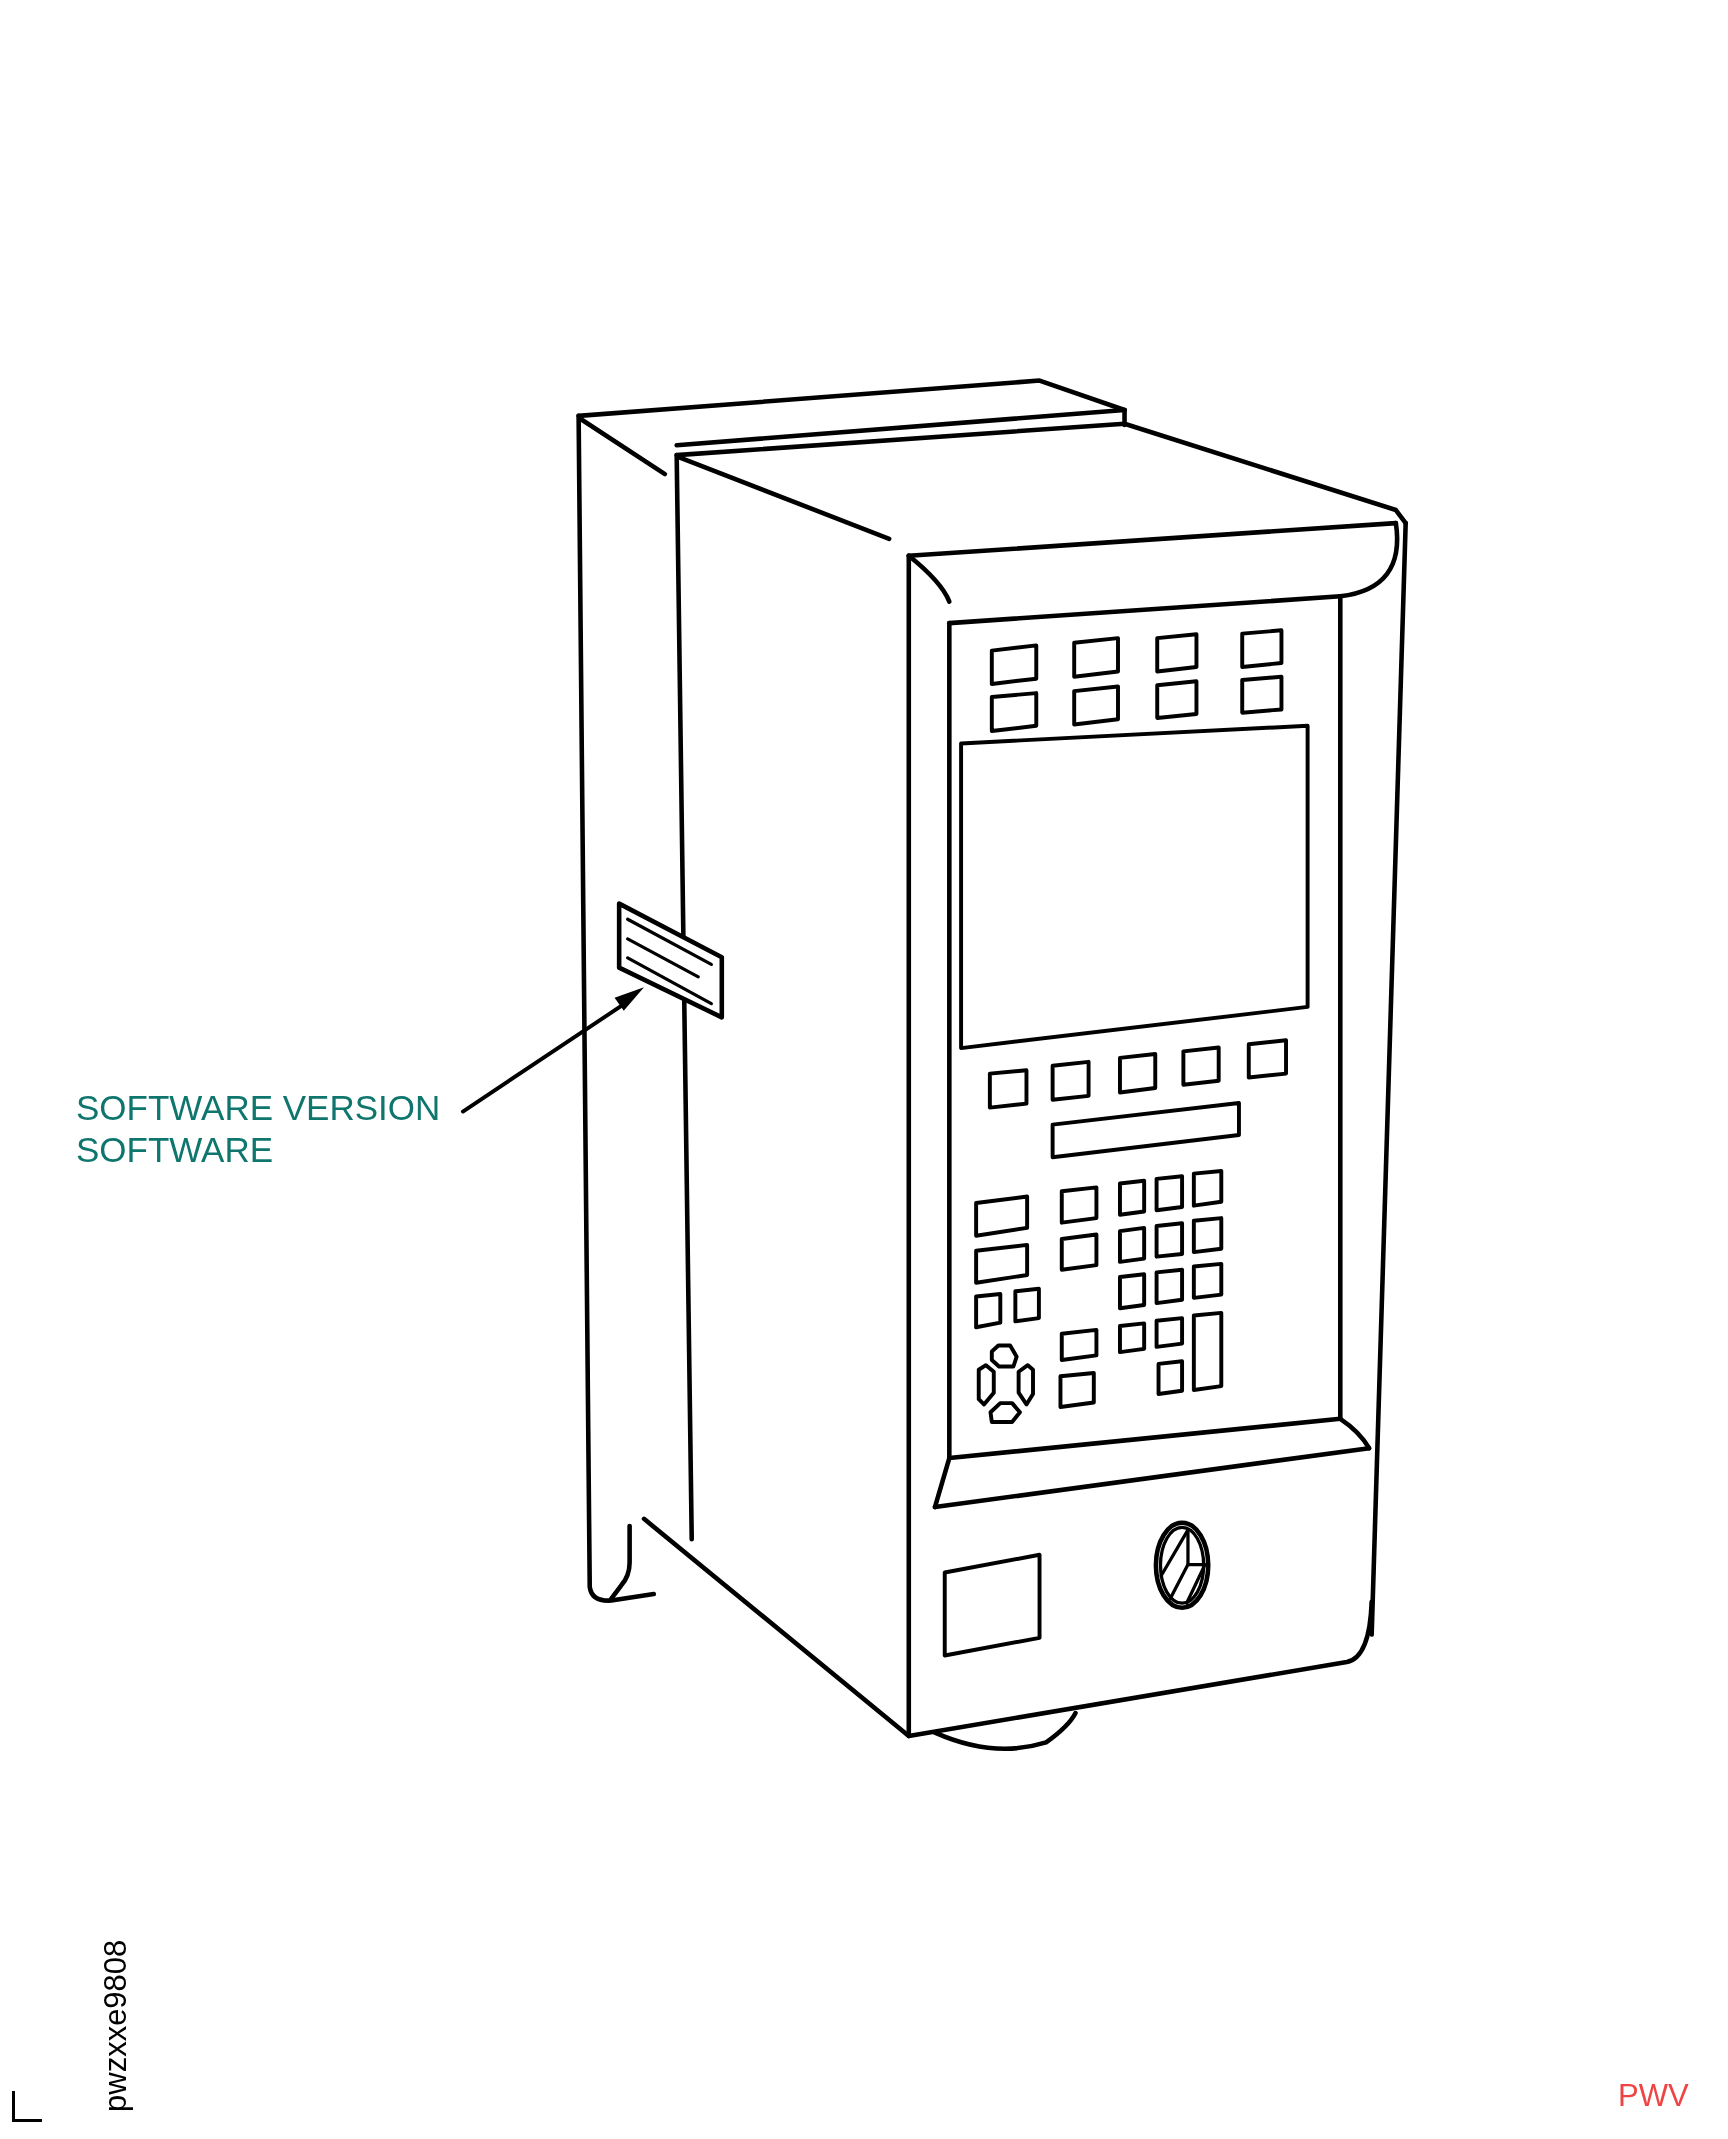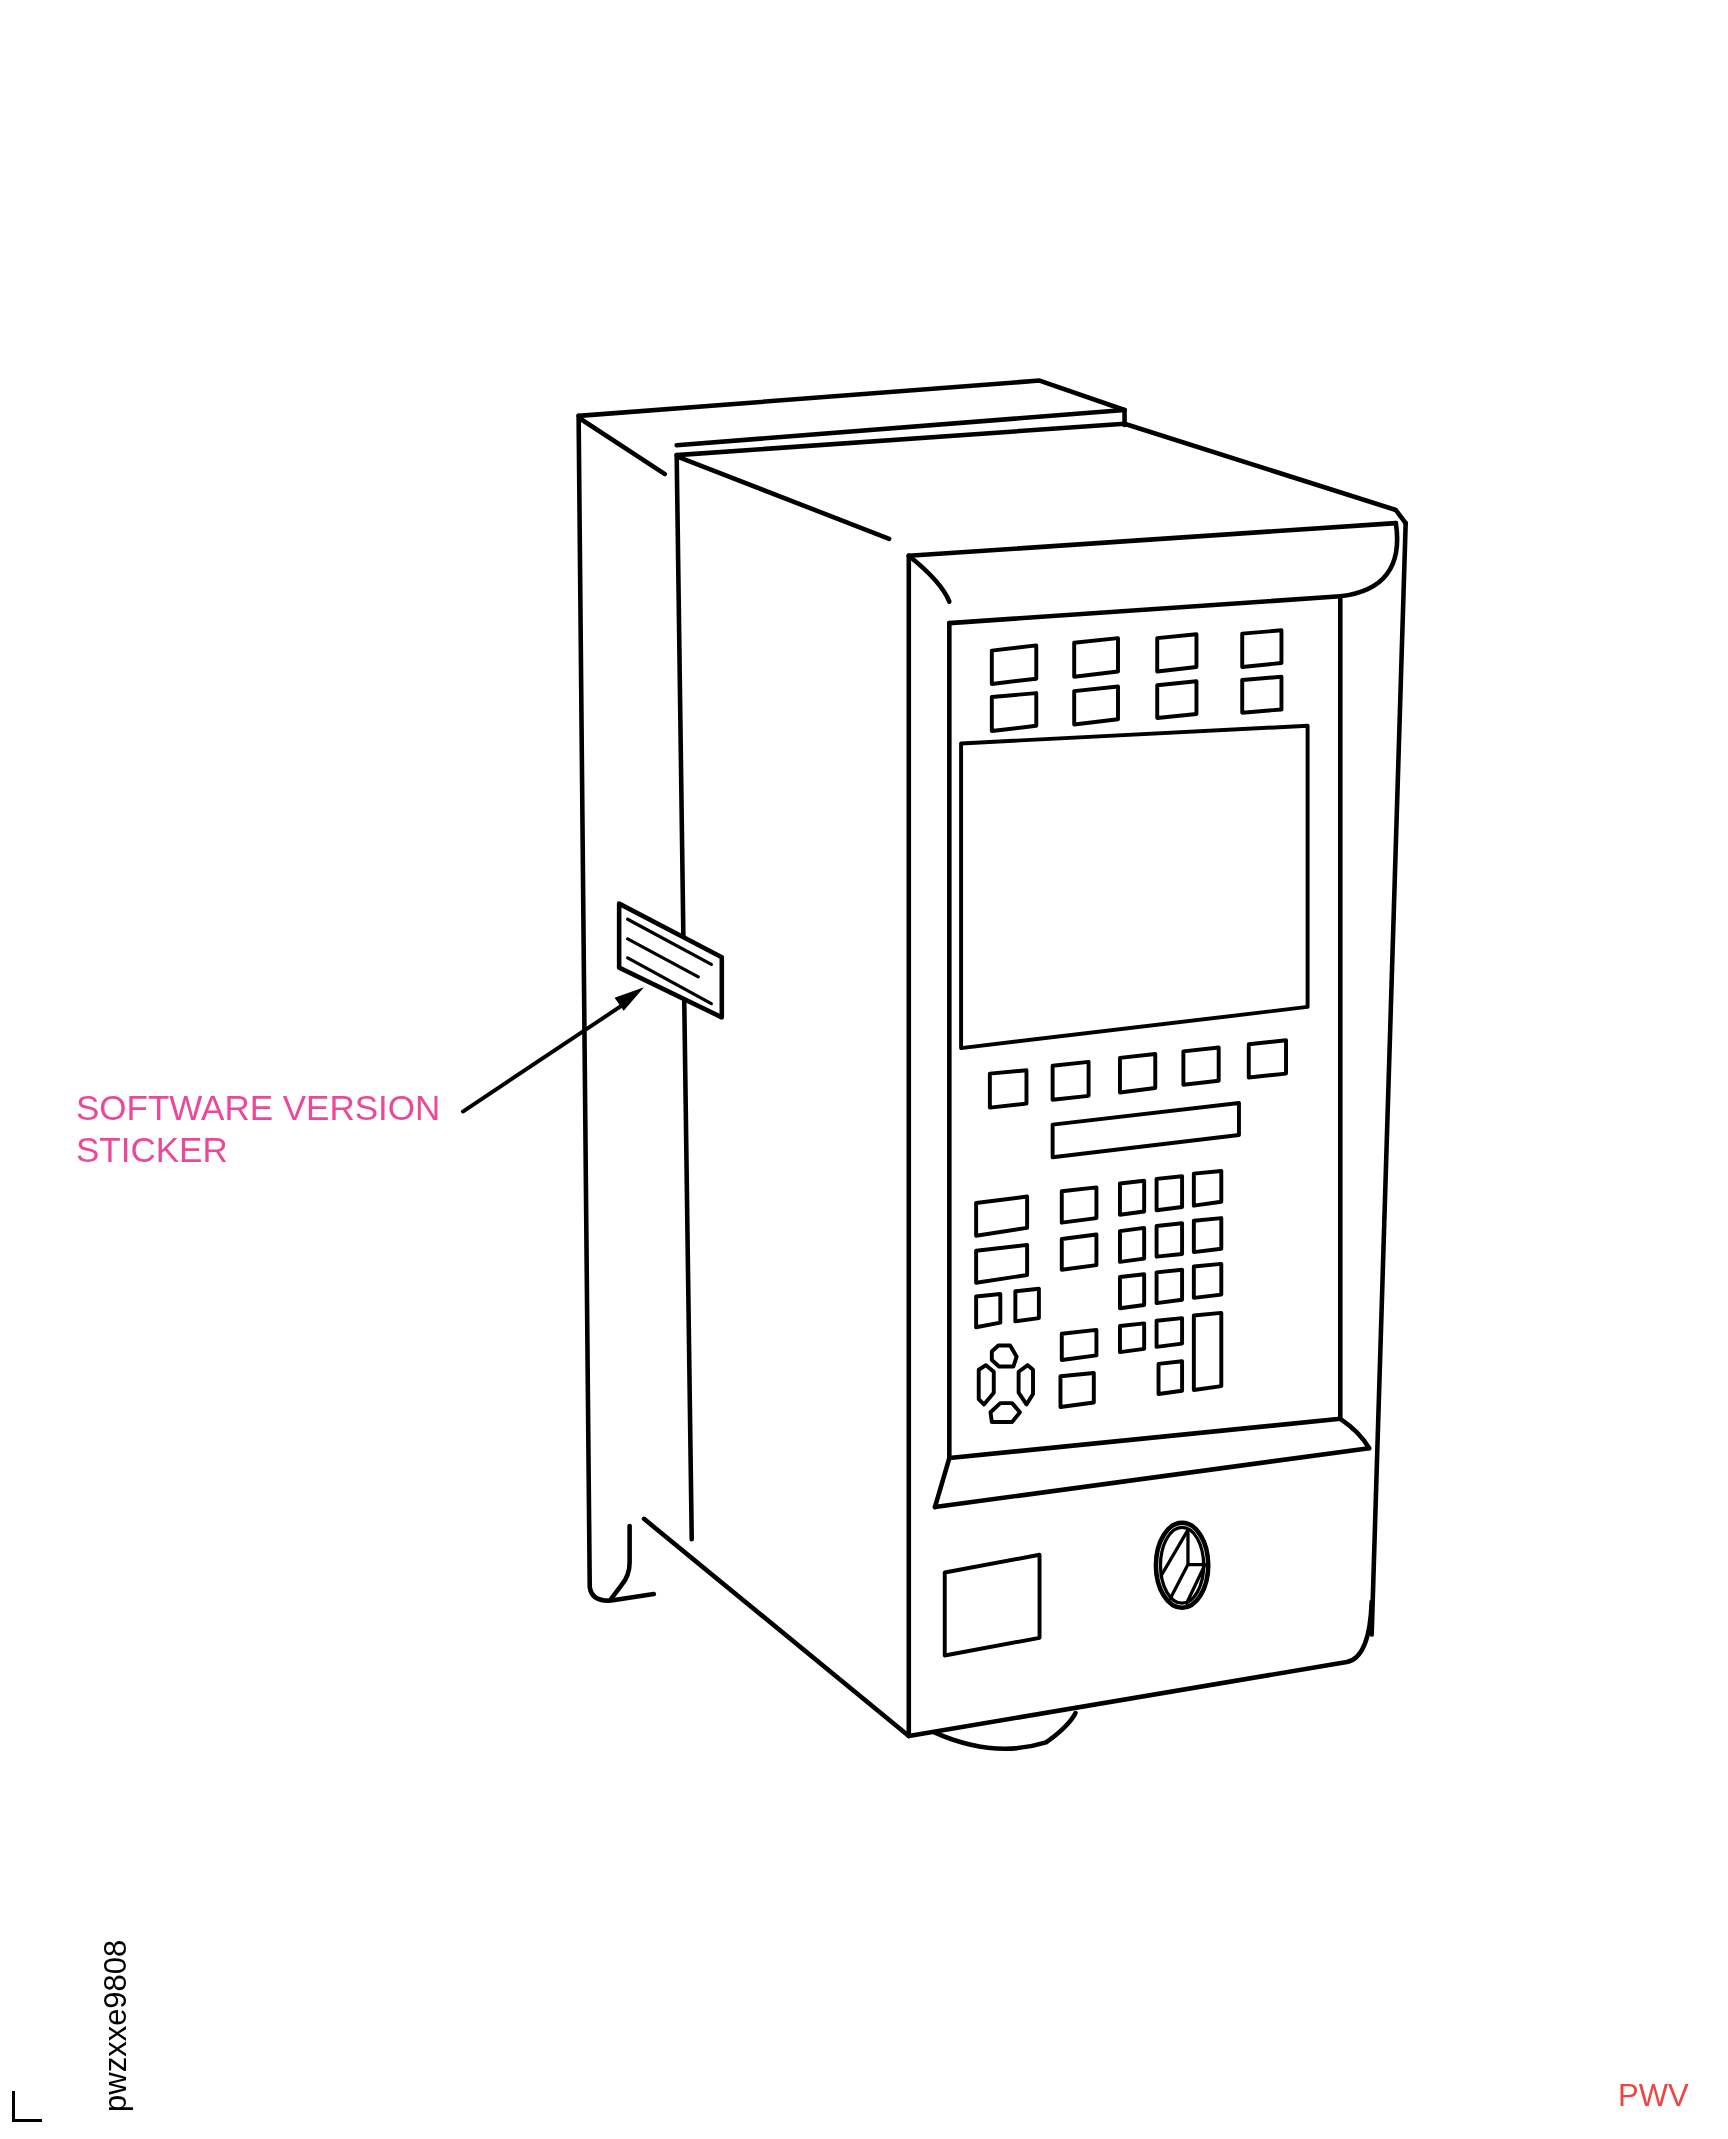--- a/index.html
+++ b/index.html
@@ -1,20 +1,20 @@
 <!DOCTYPE html>
 <html style="font-size:10.5px"><head>
 <meta charset="utf-8">
 <style>
   html, body { margin: 0; padding: 0; background: #ffffff; }
   body { width: 1728px; height: 2140px; position: relative; overflow: hidden; font-family: "Liberation Sans", sans-serif; }
   #stage { position: absolute; left: 0; top: 0; width: 1728px; height: 2140px; }
   .ln { fill: none; stroke: #000; stroke-width: 7; stroke-linejoin: round; stroke-linecap: round; }
   .key { fill: #fff; stroke: #000; stroke-width: 6; stroke-linejoin: round; }
-  .callout-label { position: absolute; font-family: "Liberation Sans", sans-serif; font-size: 35px; line-height: 42px; color: #ec4899; letter-spacing: 0px; }
+  .callout-label { position: absolute; font-family: "Liberation Sans", sans-serif; font-size: 35px; line-height: 42px; color: #0f766e; letter-spacing: 0px; }
   .callout-line { display: block; white-space: nowrap; }
   #fig-id { position: absolute; left: 33px; top: 1896px; width: 52px; height: 216px; }
   #fig-id-text { position: absolute; left: 0; top: 0; transform-origin: 0 0; transform: translate(65px, 216px) rotate(-90deg); font-size: 31px; white-space: nowrap; color: #000; }
   #fig-id-bracket { position: absolute; left: 11.8px; top: 2091px; width: 27.5px; height: 27.5px; border-left: 3.3px solid #000; border-bottom: 3.3px solid #000; }
   #corner-code { position: absolute; left: 1618px; top: 2078px; font-size: 31px; color: #ef4444; }
 </style>
 </head>
 <body>
 
 <div id="stage">
@@ -155,21 +155,21 @@
 
   <g>
     <line class="ln" x1="708" y1="1700" x2="960" y2="1532" style="stroke-width:6"></line>
     <polygon points="985,1510 940,1526 954,1546" fill="#000"></polygon>
   </g>
 </svg>
 </div>
 
 <div class="callout-label" style="left:76px; top:1087px;">
   <span class="callout-line">SOFTWARE VERSION</span>
-  <span class="callout-line">STICKER</span>
+  <span class="callout-line">SOFTWARE</span>
 </div>
 
 <div id="fig-id-bracket"></div>
 <div id="fig-id">
   <span id="fig-id-text">pwzxxe9808</span>
 </div>
 
 <div id="corner-code">PWV</div>
 
 

